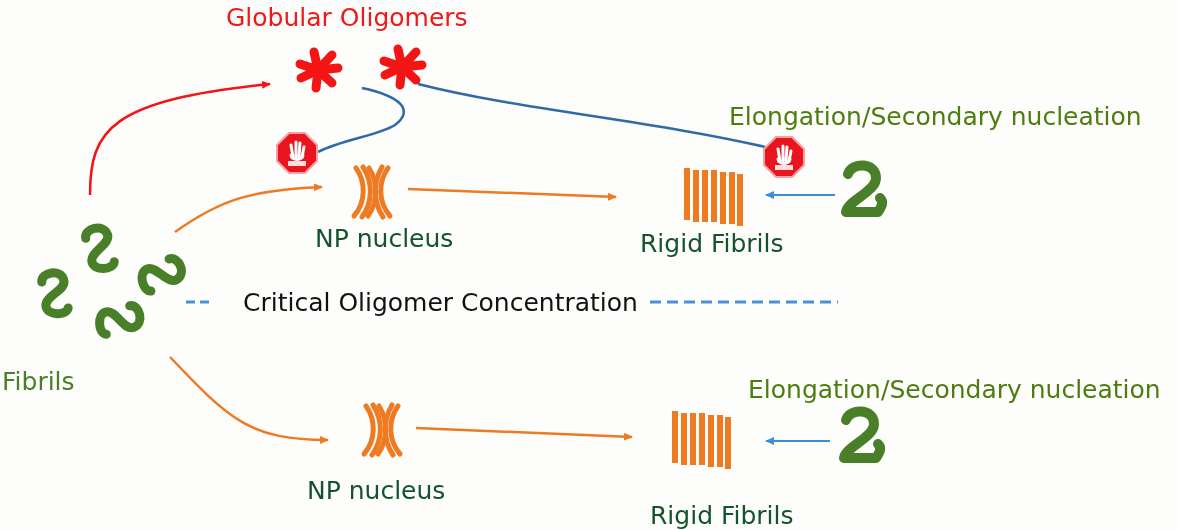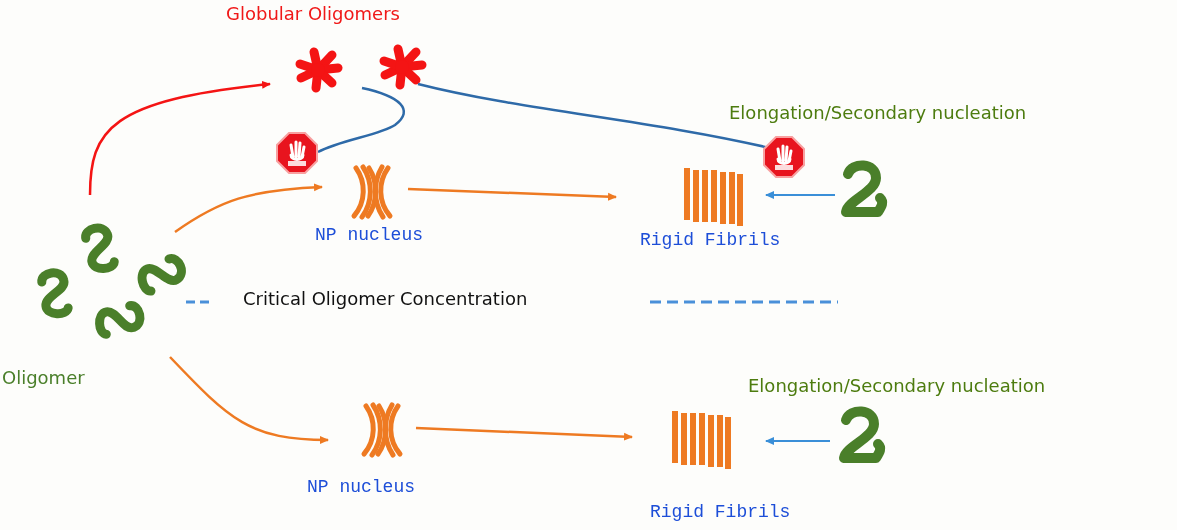--- a/index.html
+++ b/index.html
@@ -1,21 +1,21 @@
 <!DOCTYPE html>
 <html><head>
 <meta charset="utf-8">
 <style>
   html, body { margin: 0; padding: 0; background: #fdfdfb; }
   body { width: 1177px; height: 530px; position: relative; overflow: hidden;
          font-family: "DejaVu Sans", sans-serif; }
   #stage { position: absolute; left: 0; top: 0; width: 1177px; height: 530px; }
-  .lbl { position: absolute; white-space: nowrap; font-size: 18px; line-height: 1; text-align: right; }
+  .lbl { position: absolute; white-space: nowrap; font-size: 25px; line-height: 1; text-align: right; }
   .red { color: #f01818; }
-  .orange { color: #1d4ed8; font-family: Liberation Mono, monospace; }
+  .orange { color: #14532d; }
   .green { color: #4a7f2a; }
   .blue { color: #4d7c0f; }
   .dark { color: #111111; }
 </style>
 </head>
 <body>
 
 <div id="stage">
 <svg width="1177" height="530" viewBox="0 0 1177 530" xmlns="http://www.w3.org/2000/svg">
   <defs>
@@ -122,17 +122,17 @@
   <path d="M830,441 L766,441" fill="none" stroke="#3a8fd8" stroke-width="2" marker-end="url(#ah-blue)"></path>
   <use href="#monomer-two" x="860" y="436"></use>
 </svg>
 
 
 <div class="lbl red" style="left:226px; top:5px;">Globular Oligomers</div>
 <div class="lbl blue" style="left:729px; top:104px;">Elongation/Secondary nucleation</div>
 <div class="lbl orange" style="left:315px; top:226px;">NP nucleus</div>
 <div class="lbl orange" style="left:640px; top:231px;">Rigid Fibrils</div>
 <div class="lbl dark" style="left:222px; top:290px;margin-left:21px;">Critical Oligomer Concentration</div>
-<div class="lbl green" style="left:2px; top:369px;">Oligomer</div>
+<div class="lbl green" style="left:2px; top:369px;">Fibrils</div>
 <div class="lbl blue" style="left:748px; top:377px;">Elongation/Secondary nucleation</div>
 <div class="lbl orange" style="left:307px; top:478px;">NP nucleus</div>
 <div class="lbl orange" style="left:650px; top:503px;">Rigid Fibrils</div>
 </div>
 
 </body></html>

